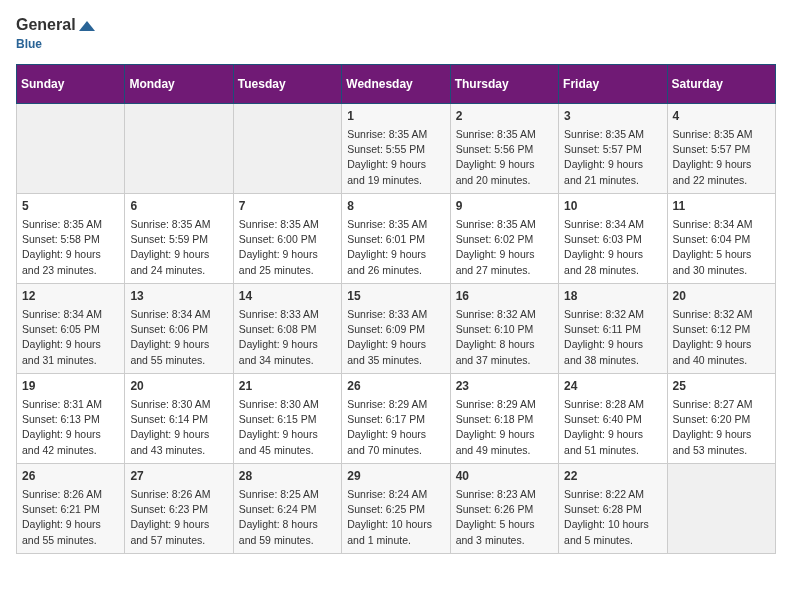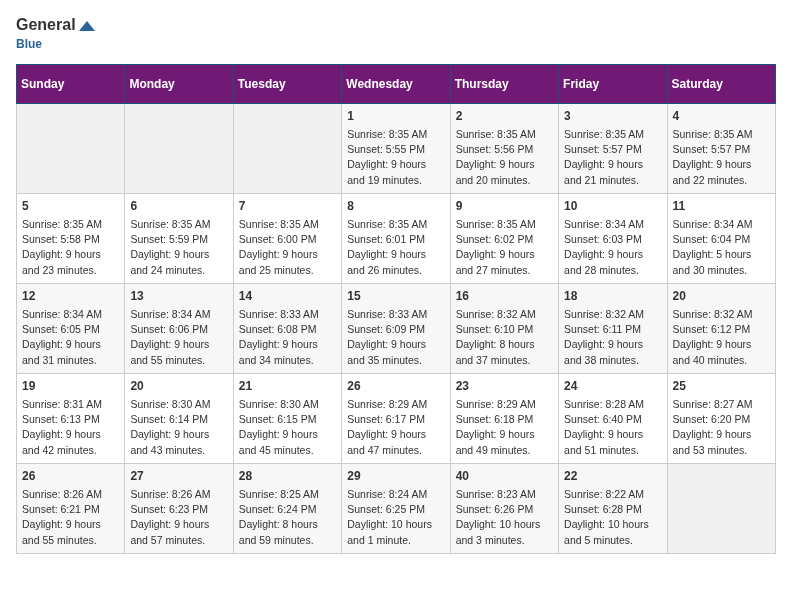--- a/index.html
+++ b/index.html
@@ -239,21 +239,21 @@
         <td>
           <span class="day-num">21</span>
           <div>Sunrise: 8:30 AM</div>
           <div>Sunset: 6:15 PM</div>
           <div>Daylight: 9 hours and 45 minutes.</div>
         </td>
         <td>
           <span class="day-num">26</span>
           <div>Sunrise: 8:29 AM</div>
           <div>Sunset: 6:17 PM</div>
-          <div>Daylight: 9 hours and 47 minutes.</div>
+          <div>Daylight: 9 hours and 70 minutes.</div>
         </td>
         <td>
           <span class="day-num">23</span>
           <div>Sunrise: 8:29 AM</div>
           <div>Sunset: 6:18 PM</div>
           <div>Daylight: 9 hours and 49 minutes.</div>
         </td>
         <td>
           <span class="day-num">24</span>
           <div>Sunrise: 8:28 AM</div>
@@ -289,21 +289,21 @@
         <td>
           <span class="day-num">29</span>
           <div>Sunrise: 8:24 AM</div>
           <div>Sunset: 6:25 PM</div>
           <div>Daylight: 10 hours and 1 minute.</div>
         </td>
         <td>
           <span class="day-num">40</span>
           <div>Sunrise: 8:23 AM</div>
           <div>Sunset: 6:26 PM</div>
-          <div>Daylight: 10 hours and 3 minutes.</div>
+          <div>Daylight: 5 hours and 3 minutes.</div>
         </td>
         <td>
           <span class="day-num">22</span>
           <div>Sunrise: 8:22 AM</div>
           <div>Sunset: 6:28 PM</div>
           <div>Daylight: 10 hours and 5 minutes.</div>
         </td>
         <td class="empty-cell"></td>
       </tr>
     </tbody>

